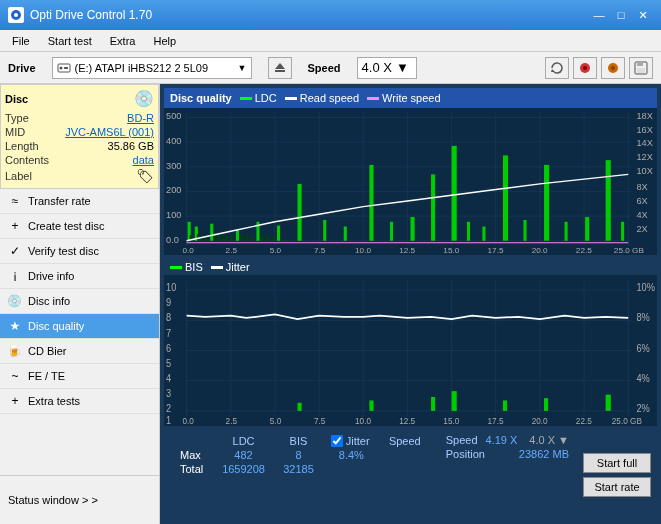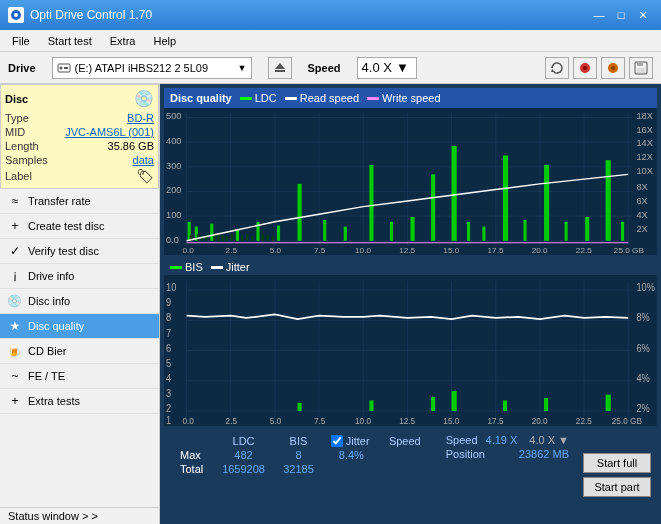--- a/index.html
+++ b/index.html
@@ -136,21 +136,21 @@
       border-bottom: 1px solid #e0e0e0;
       font-size: 11px;
       color: #000;
     }
     .nav-item.active { background: #4a9ee8; color: white; }
     .nav-item-icon { width: 14px; height: 14px; display: flex; align-items: center; justify-content: center; font-size: 12px; }
 
     
     .status-item {
       display: flex; align-items: center; gap: 6px;
-      padding: 2px 8px;
+      padding: 18px 8px;
       cursor: pointer;
       font-size: 11px;
       color: #000;
       border-top: 1px solid #ccc;
     }
 
     
     .content-area {
       flex: 1;
       background: #1a3a5c;
@@ -340,21 +340,21 @@
       </div>
       <div class="disc-row">
         <span class="disc-key">MID</span>
         <span class="disc-val">JVC-AMS6L (001)</span>
       </div>
       <div class="disc-row">
         <span class="disc-key">Length</span>
         <span class="disc-val-black">35.86 GB</span>
       </div>
       <div class="disc-row">
-        <span class="disc-key">Samples</span>
+        <span class="disc-key">Contents</span>
         <span class="disc-val">data</span>
       </div>
       <div class="disc-label-row">
         <span class="disc-key">Label</span>
         <span class="label-icon">🏷</span>
       </div>
     </div>
 
     <div class="nav-items">
       <div class="nav-item">
@@ -637,18 +637,18 @@
           <span style="color:#aaa; margin-left:4px;">4.0 X ▼</span>
         </div>
         <div class="speed-row">
           <span class="speed-key">Position</span>
           <span class="speed-val">23862 MB</span>
         </div>
       </div>
 
       <div class="buttons-area">
         <button class="action-btn">Start full</button>
-        <button class="action-btn">Start part</button>
+        <button class="action-btn">Start rate</button>
       </div>
     </div>
 
   </div>
 </div>
 
 </body></html>

